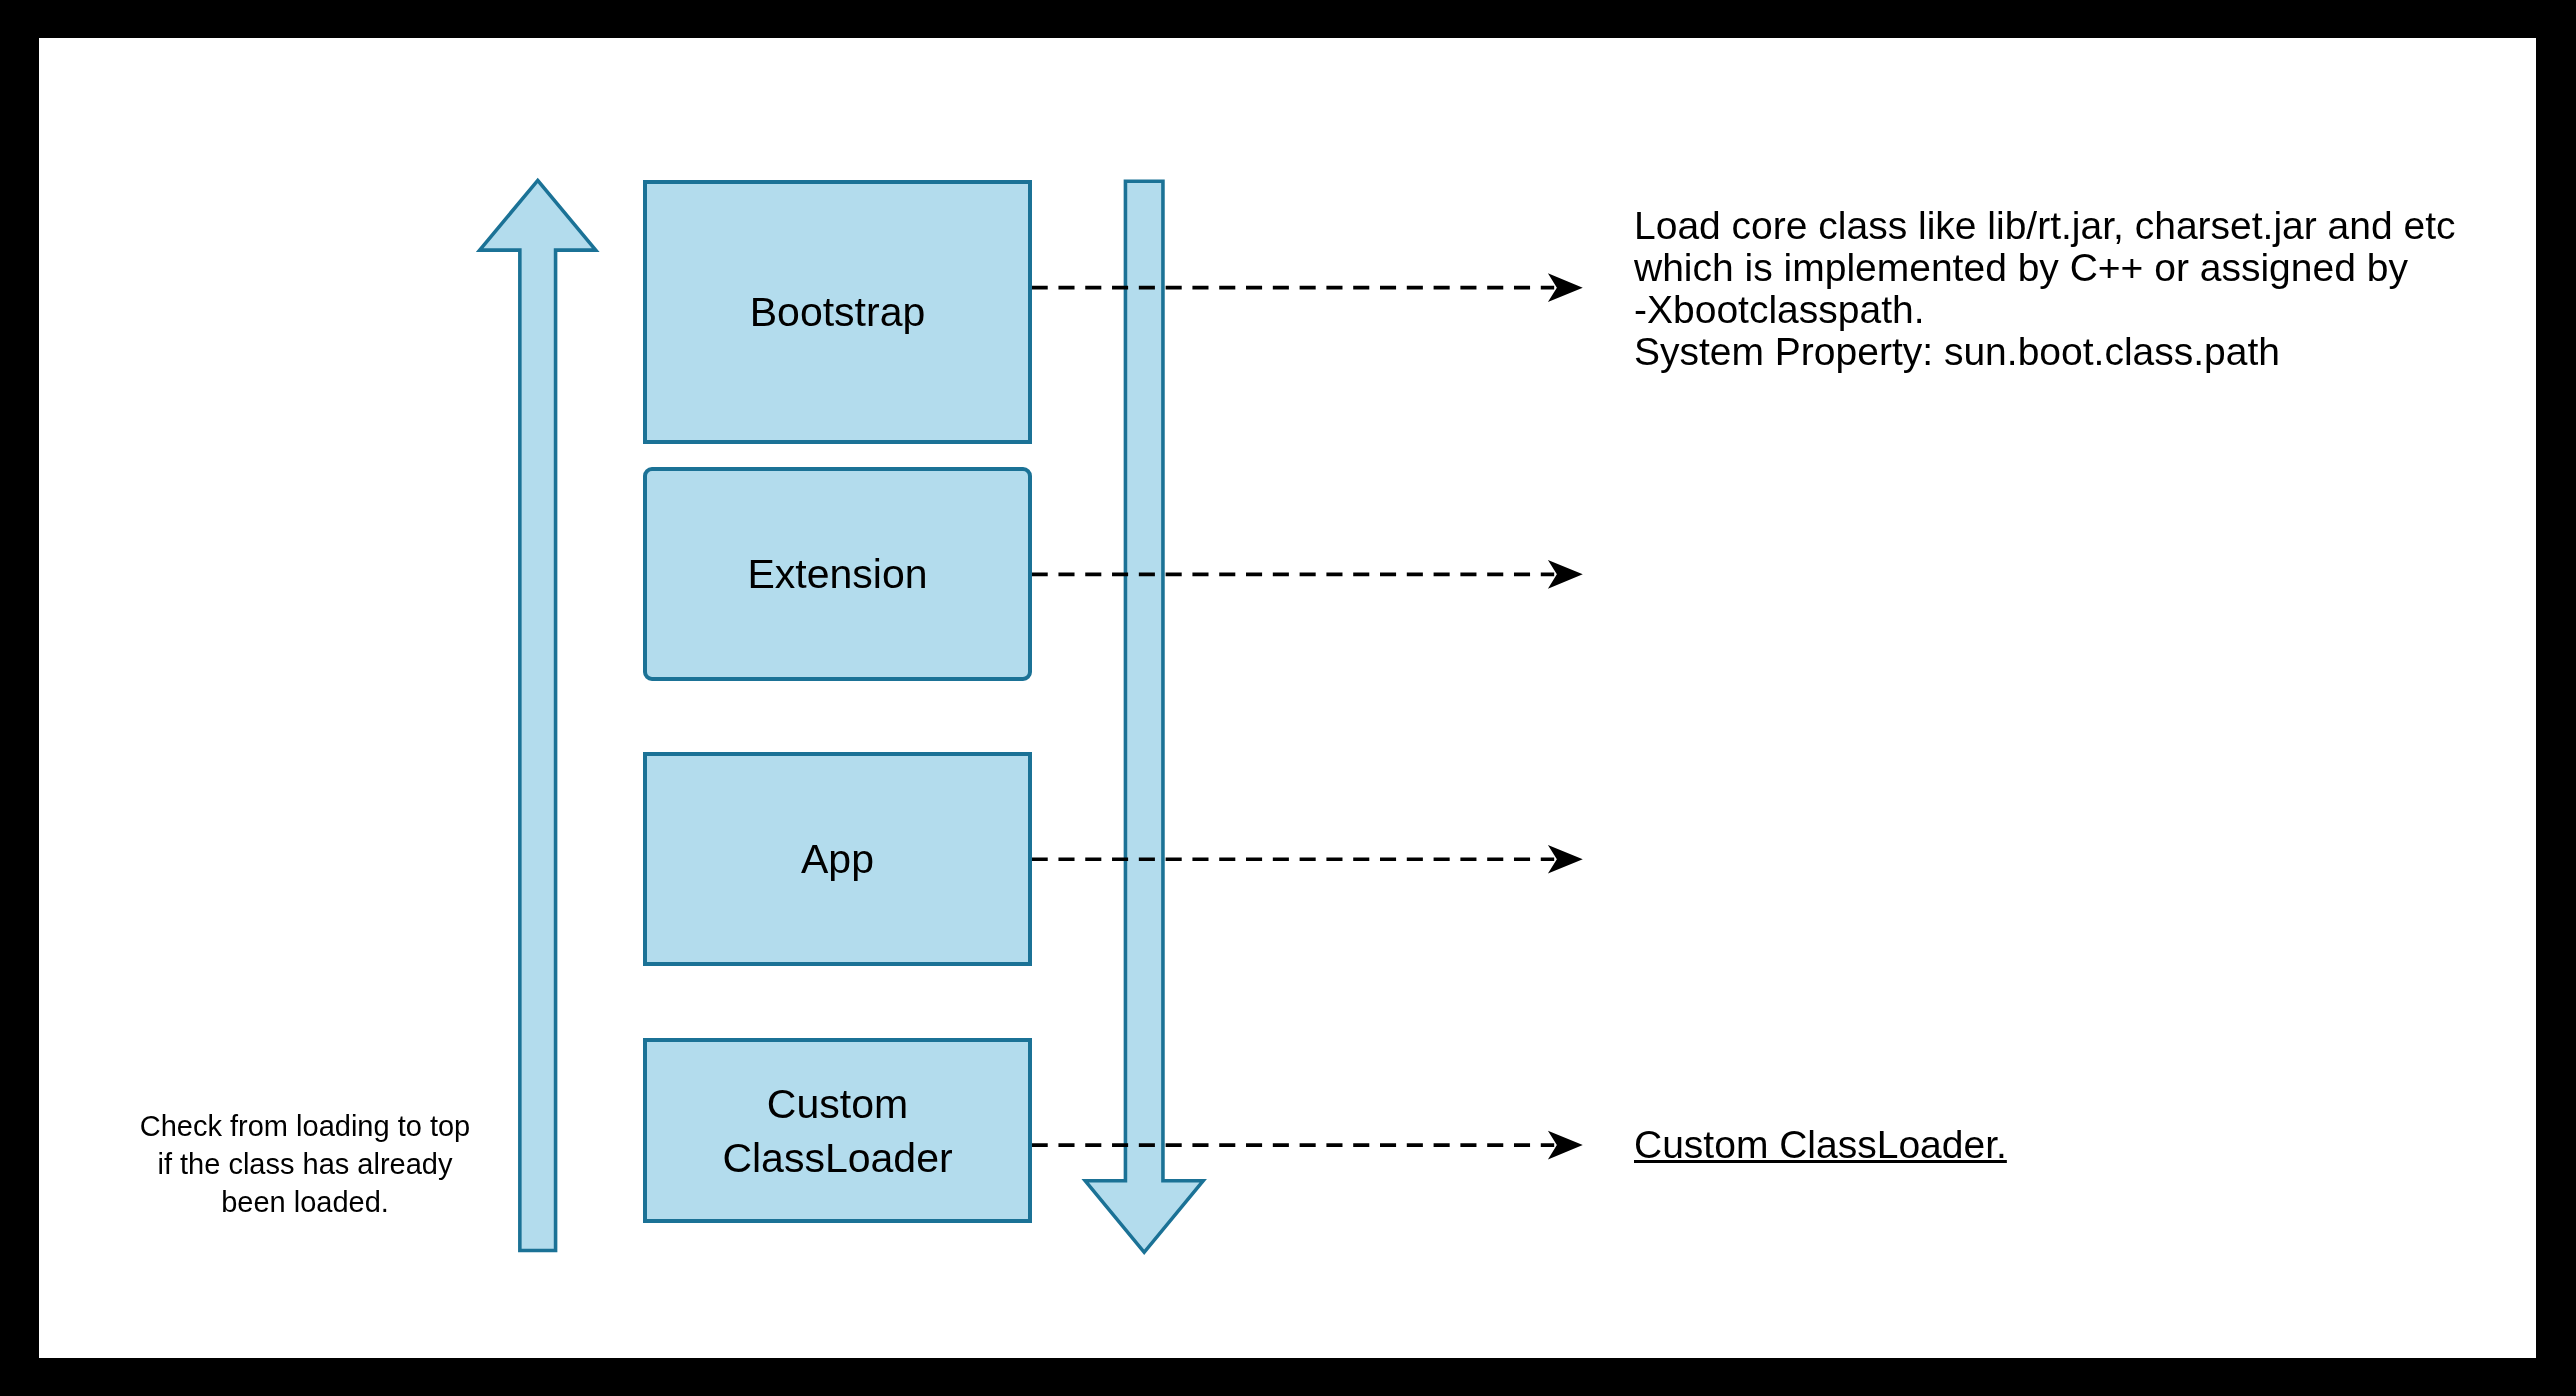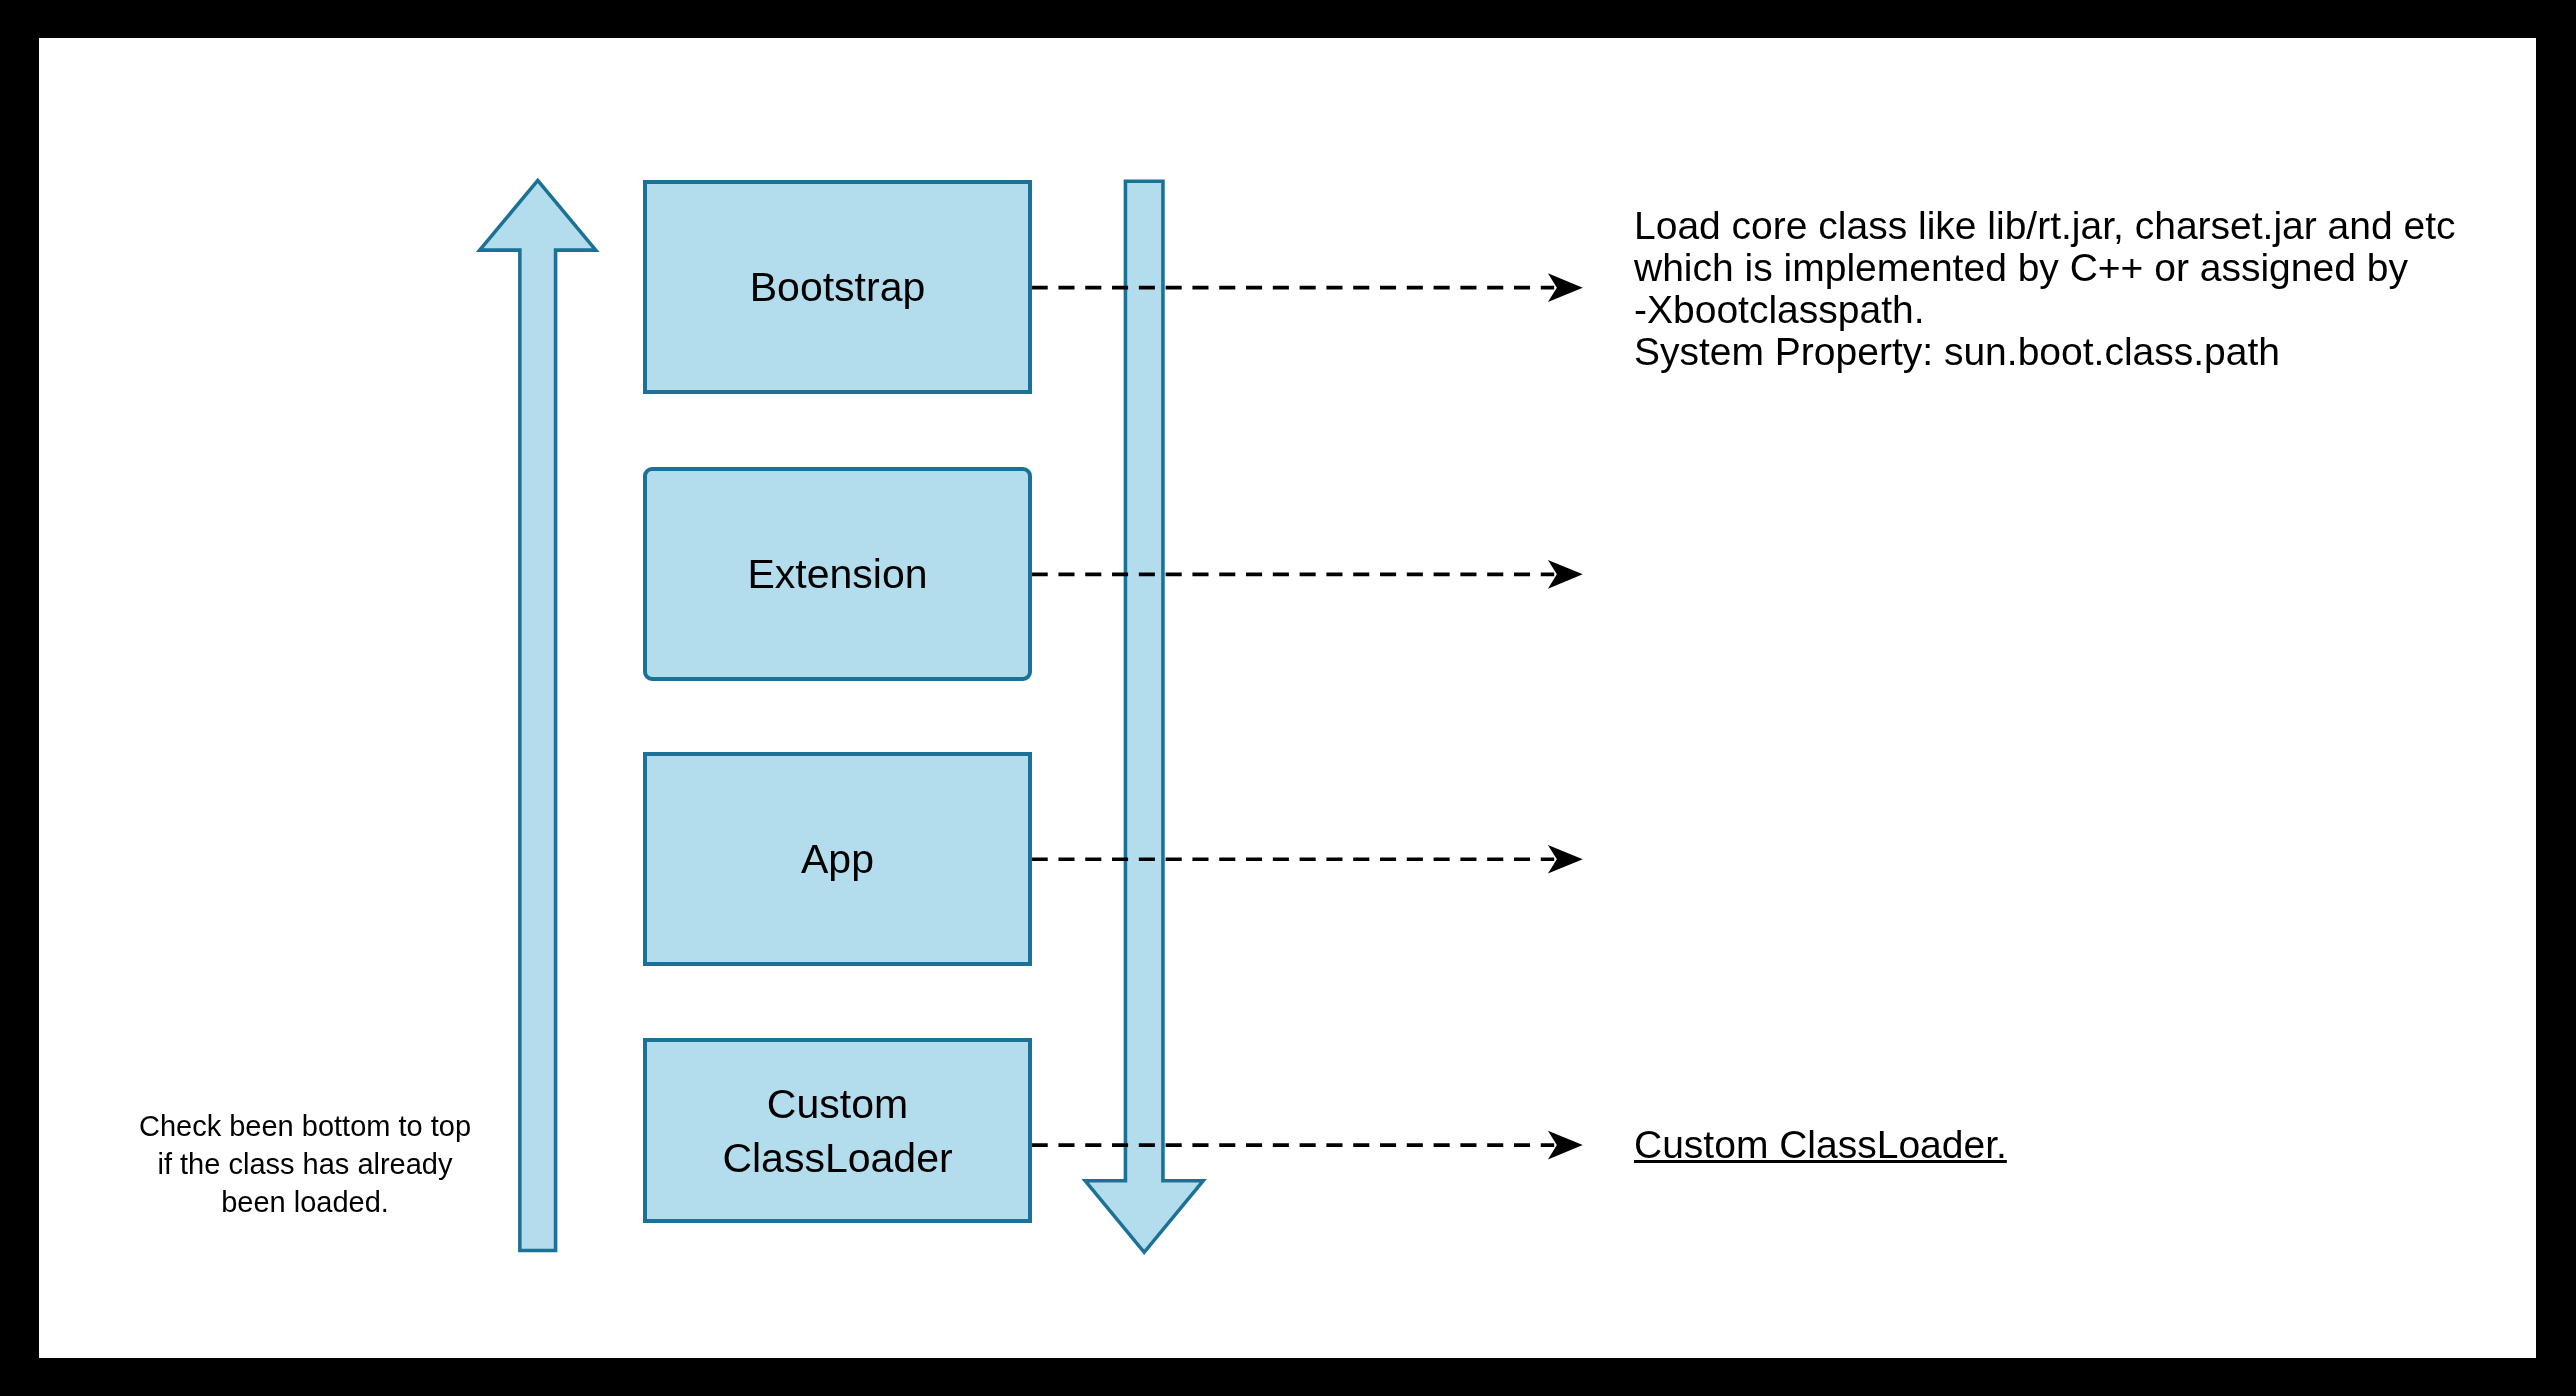--- a/index.html
+++ b/index.html
@@ -49,21 +49,21 @@
     background: #B3DCED;
     border: 4.5px solid #1B7296;
     display: flex;
     align-items: center;
     justify-content: center;
     text-align: center;
     font-size: 41px;
     line-height: 54px;
     white-space: pre-line;
   }
-  .box-1 { top: 180px; height: 214px; }
+  .box-1 { top: 180px; height: 264px; }
   .box-2 { top: 467px; height: 214px; border-radius: 9px; }
   .box-3 { top: 752px; height: 214px; }
   .box-4 { top: 1038px; height: 185px; }
   .desc {
     position: absolute;
     left: 1594px;
     transform: translateY(-50%);
     font-size: 39px;
     line-height: 42px;
     white-space: pre-line;
@@ -127,17 +127,17 @@
     <span>Custom
 ClassLoader</span>
   </div>
 
   <div class="desc desc-1">Load core class like lib/rt.jar, charset.jar and etc
 which is implemented by C++ or assigned by
 -Xbootclasspath.
 System Property: sun.boot.class.path</div>
   <div class="desc desc-4">Custom ClassLoader.</div>
 
-  <div class="note note-up">Check been bottom to top
+  <div class="note note-up">Check from loading to top
 if the class has already
 been loaded.</div>
 </div>
 
 
 </body></html>

